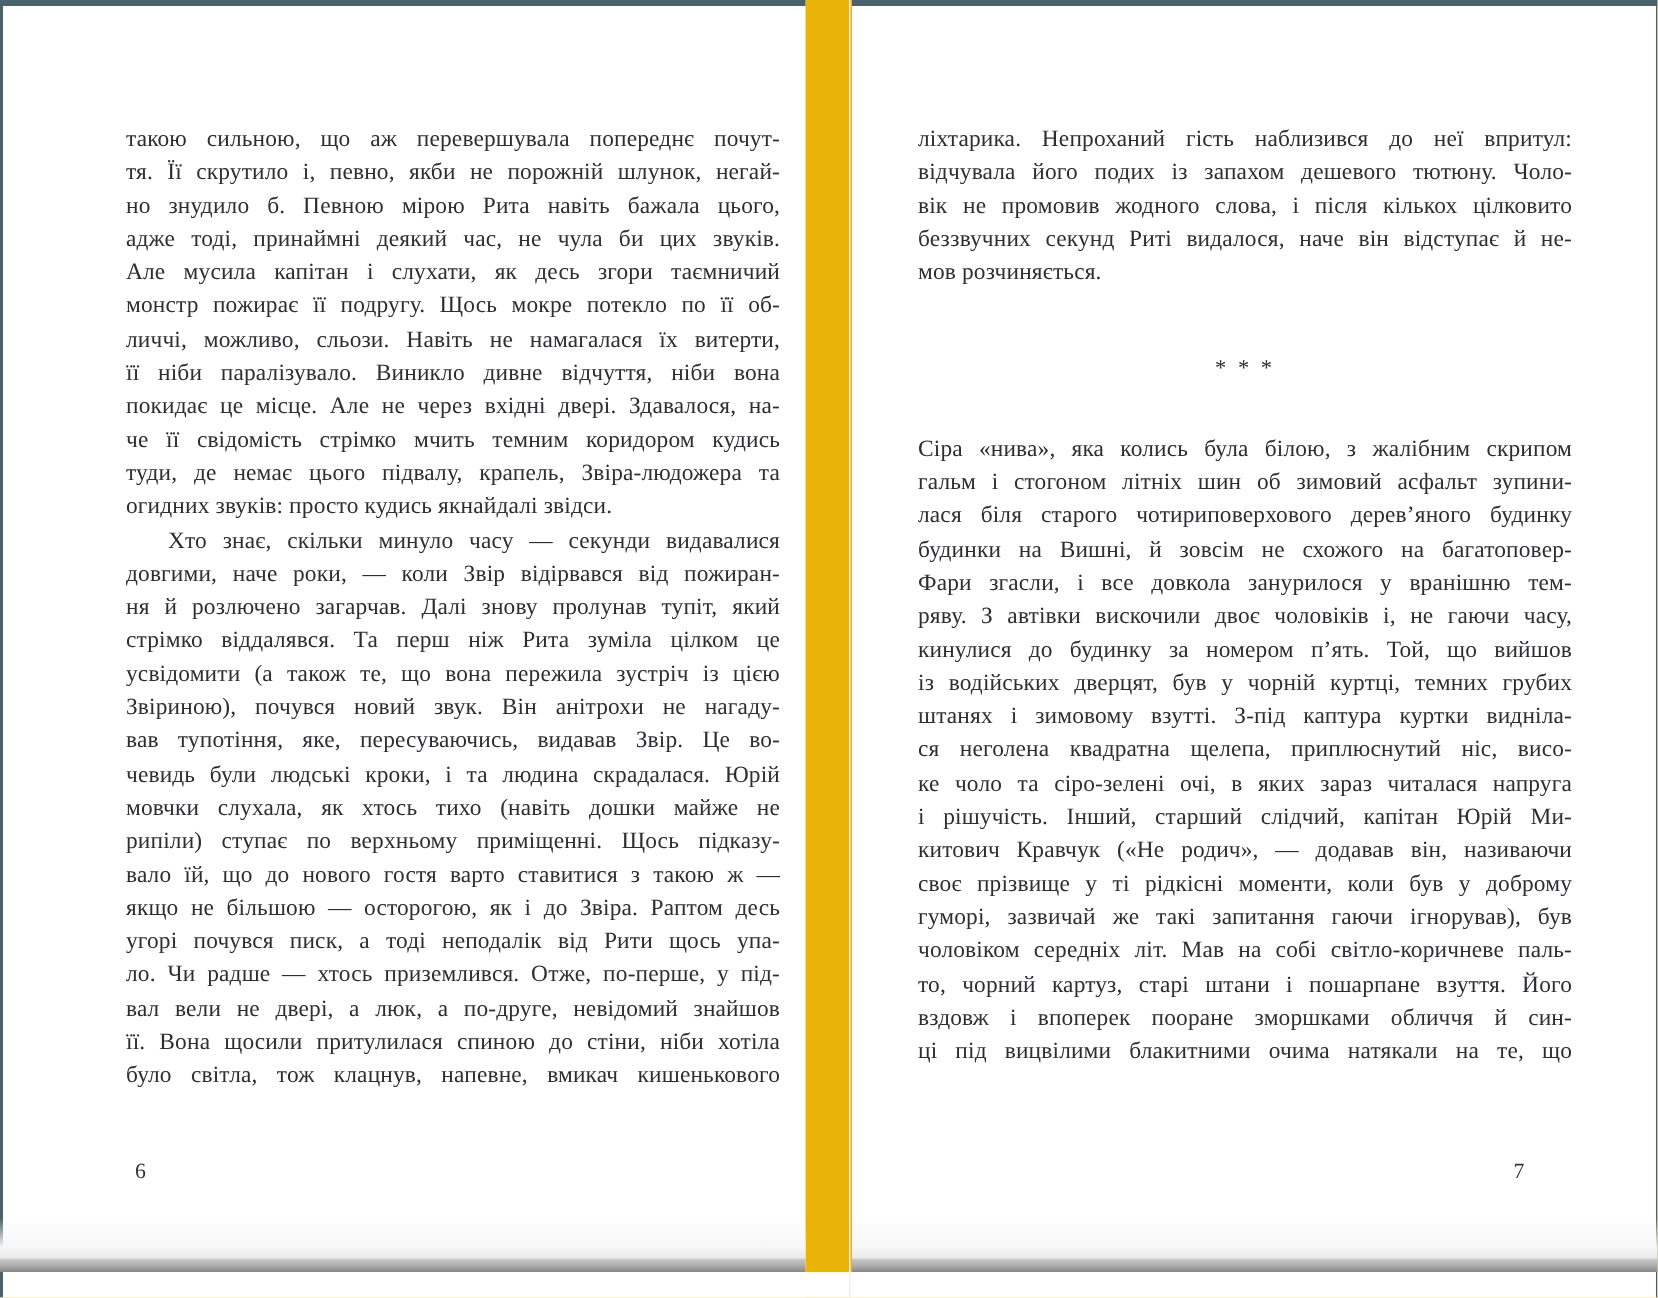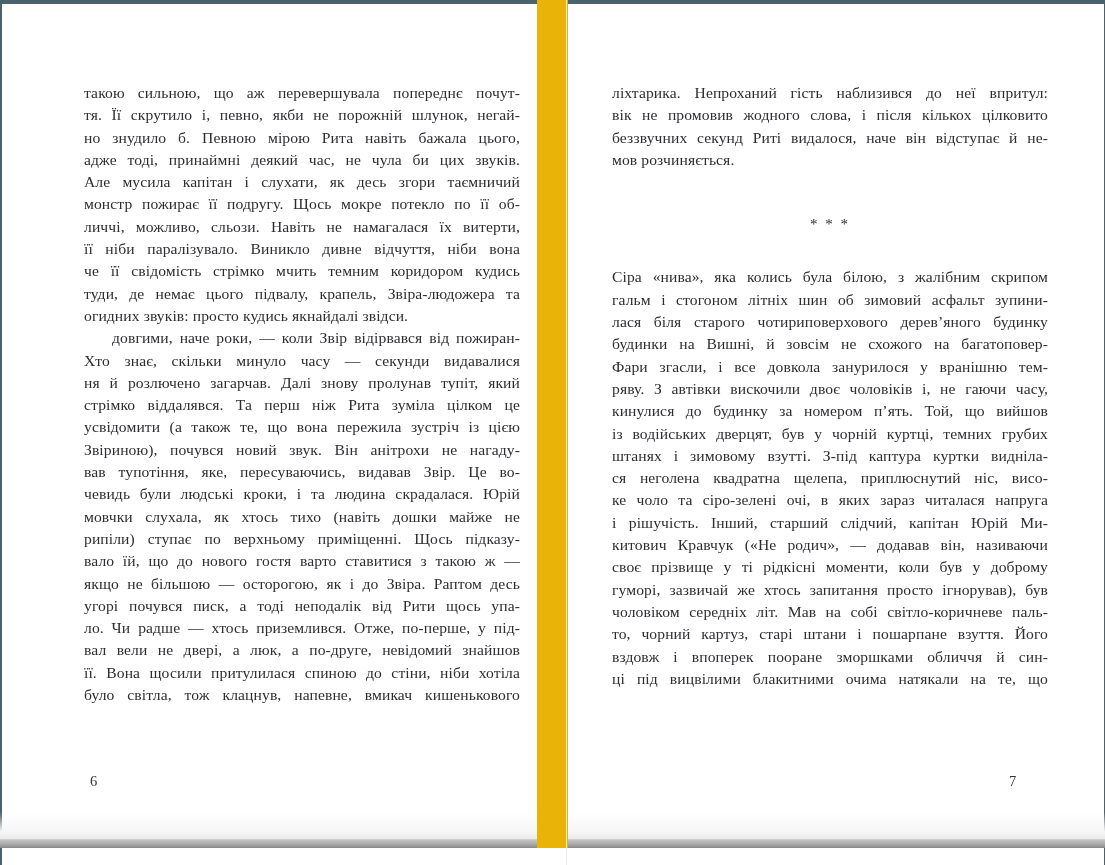--- a/index.html
+++ b/index.html
@@ -111,68 +111,70 @@
   <div class="textblock tb-left">
       <div class="para">
         <div class="line">такою сильною, що аж перевершувала попереднє почут-</div>
         <div class="line">тя. Її скрутило і, певно, якби не порожній шлунок, негай-</div>
         <div class="line">но знудило б. Певною мірою Рита навіть бажала цього,</div>
         <div class="line">адже тоді, принаймні деякий час, не чула би цих звуків.</div>
         <div class="line">Але мусила капітан і слухати, як десь згори таємничий</div>
         <div class="line">монстр пожирає її подругу. Щось мокре потекло по її об-</div>
         <div class="line">личчі, можливо, сльози. Навіть не намагалася їх витерти,</div>
         <div class="line">її ніби паралізувало. Виникло дивне відчуття, ніби вона</div>
+        <div class="line">покидає це місце. Але не через вхідні двері. Здавалося, на-</div>
         <div class="line">че її свідомість стрімко мчить темним коридором кудись</div>
         <div class="line">туди, де немає цього підвалу, крапель, Звіра-людожера та</div>
         <div class="line">огидних звуків: просто кудись якнайдалі звідси.</div>
       </div>
       <div class="para indent continues">
+        <div class="line">Хто знає, скільки минуло часу — секунди видавалися</div>
         <div class="line">довгими, наче роки, — коли Звір відірвався від пожиран-</div>
-        <div class="line">Хто знає, скільки минуло часу — секунди видавалися</div>
         <div class="line">ня й розлючено загарчав. Далі знову пролунав тупіт, який</div>
         <div class="line">стрімко віддалявся. Та перш ніж Рита зуміла цілком це</div>
         <div class="line">усвідомити (а також те, що вона пережила зустріч із цією</div>
         <div class="line">Звіриною), почувся новий звук. Він анітрохи не нагаду-</div>
         <div class="line">вав тупотіння, яке, пересуваючись, видавав Звір. Це во-</div>
         <div class="line">чевидь були людські кроки, і та людина скрадалася. Юрій</div>
         <div class="line">мовчки слухала, як хтось тихо (навіть дошки майже не</div>
         <div class="line">рипіли) ступає по верхньому приміщенні. Щось підказу-</div>
         <div class="line">вало їй, що до нового гостя варто ставитися з такою ж —</div>
         <div class="line">якщо не більшою — осторогою, як і до Звіра. Раптом десь</div>
         <div class="line">угорі почувся писк, а тоді неподалік від Рити щось упа-</div>
         <div class="line">ло. Чи радше — хтось приземлився. Отже, по-перше, у під-</div>
         <div class="line">вал вели не двері, а люк, а по-друге, невідомий знайшов</div>
         <div class="line">її. Вона щосили притулилася спиною до стіни, ніби хотіла</div>
         <div class="line">було світла, тож клацнув, напевне, вмикач кишенькового</div>
       </div>
     </div>
   <div class="textblock tb-right">
       <div class="para">
         <div class="line">ліхтарика. Непроханий гість наблизився до неї впритул:</div>
+        <div class="line">відчувала його подих із запахом дешевого тютюну. Чоло-</div>
         <div class="line">вік не промовив жодного слова, і після кількох цілковито</div>
         <div class="line">беззвучних секунд Риті видалося, наче він відступає й не-</div>
         <div class="line">мов розчиняється.</div>
       </div>
       <div class="separator">* * *</div>
       <div class="para continues">
         <div class="line">Сіра «нива», яка колись була білою, з жалібним скрипом</div>
         <div class="line">гальм і стогоном літніх шин об зимовий асфальт зупини-</div>
         <div class="line">лася біля старого чотириповерхового дерев’яного будинку</div>
         <div class="line">будинки на Вишні, й зовсім не схожого на багатоповер-</div>
         <div class="line">Фари згасли, і все довкола занурилося у вранішню тем-</div>
         <div class="line">ряву. З автівки вискочили двоє чоловіків і, не гаючи часу,</div>
         <div class="line">кинулися до будинку за номером п’ять. Той, що вийшов</div>
         <div class="line">із водійських дверцят, був у чорній куртці, темних грубих</div>
         <div class="line">штанях і зимовому взутті. З-під каптура куртки видніла-</div>
         <div class="line">ся неголена квадратна щелепа, приплюснутий ніс, висо-</div>
         <div class="line">ке чоло та сіро-зелені очі, в яких зараз читалася напруга</div>
         <div class="line">і рішучість. Інший, старший слідчий, капітан Юрій Ми-</div>
         <div class="line">китович Кравчук («Не родич», — додавав він, називаючи</div>
         <div class="line">своє прізвище у ті рідкісні моменти, коли був у доброму</div>
-        <div class="line">гуморі, зазвичай же хтось запитання просто ігнорував), був</div>
+        <div class="line">гуморі, зазвичай же такі запитання гаючи ігнорував), був</div>
         <div class="line">чоловіком середніх літ. Мав на собі світло-коричневе паль-</div>
         <div class="line">то, чорний картуз, старі штани і пошарпане взуття. Його</div>
         <div class="line">вздовж і впоперек пооране зморшками обличчя й син-</div>
         <div class="line">ці під вицвілими блакитними очима натякали на те, що</div>
       </div>
     </div>
 
   <div class="pagenum pn-left">6</div>
   <div class="pagenum pn-right">7</div>
 

